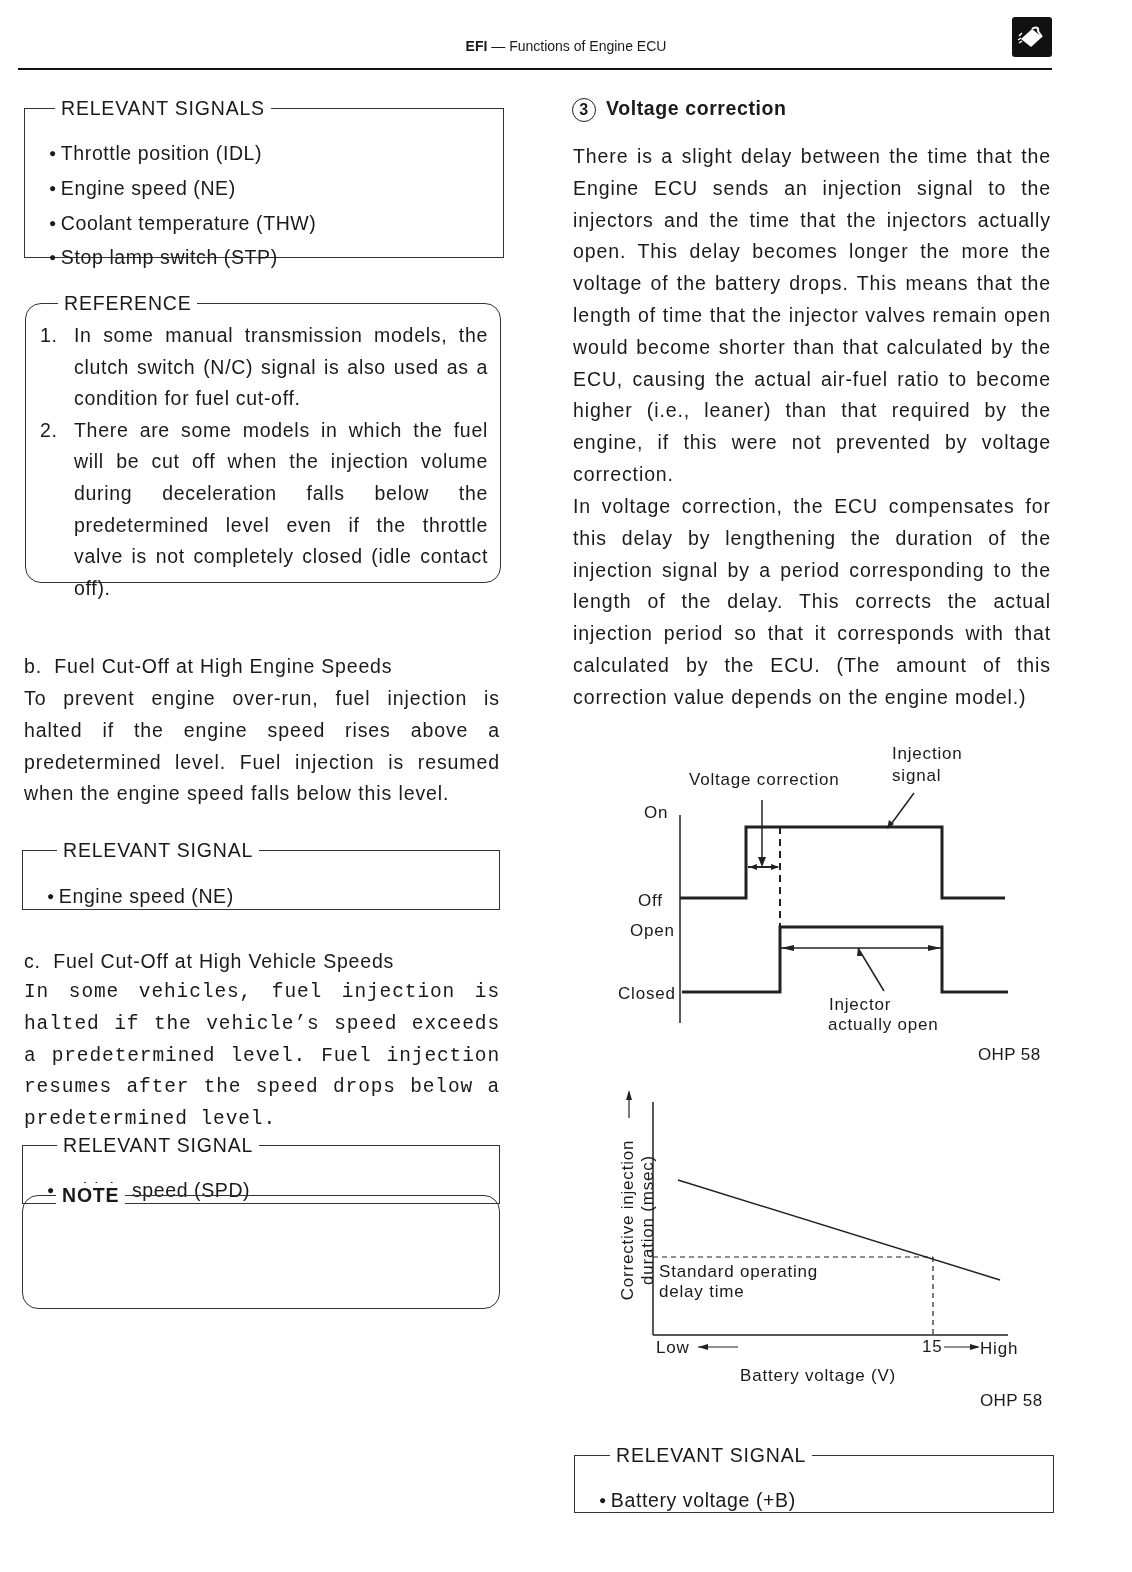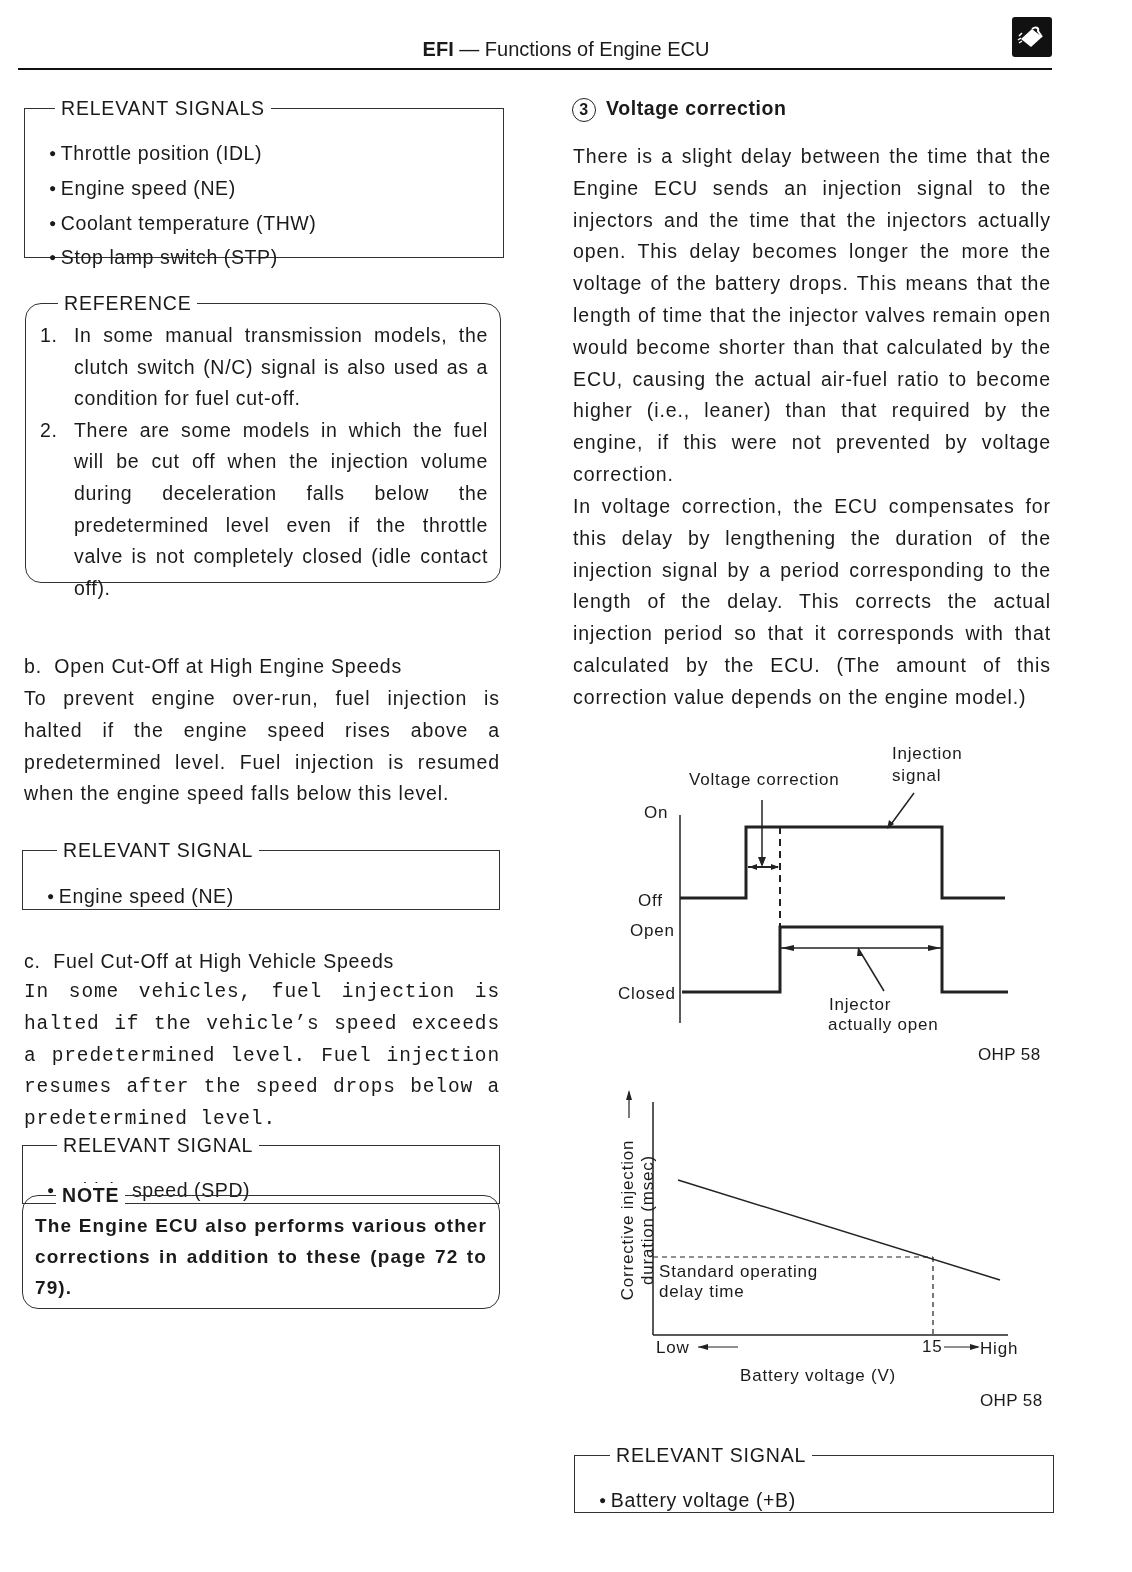--- a/index.html
+++ b/index.html
@@ -1,19 +1,19 @@
 <!DOCTYPE html>
 <html><head>
 <meta charset="utf-8">
 <style>
   html, body { margin:0; padding:0; background:#ffffff; }
   body { width:1132px; height:1572px; position:relative; overflow:hidden;
          font-family:"Liberation Sans", "DejaVu Sans", sans-serif; color:#1a1a1a; }
   .abs { position:absolute; }
-  .header-title { left:0; width:1132px; top:38px; text-align:center; font-size:20px; letter-spacing:0; }
+  .header-title { left:0; width:1132px; top:38px; text-align:center; font-size:14px; letter-spacing:0; }
   .header-title b { font-weight:bold; }
   .header-rule { left:18px; top:68px; width:1034px; height:0; border-top:2px solid #111; }
   .book-icon { left:1012px; top:17px; width:40px; height:40px; background:#111; border-radius:3px; }
   .p { font-size:19.5px; line-height:31.8px; letter-spacing:0.9px; text-align:justify; text-align-last:left; }
   .box { border:1.5px solid #333; }
   .box.round { border-radius:16px; }
   .box-legend { position:absolute; top:-13px; background:#fff; padding:0 6px; font-size:19.5px; letter-spacing:0.8px; line-height:24px; }
   .bullet-list { list-style:none; margin:12px; padding:0; }
   .bullet-list li { font-size:19.5px; line-height:31.8px; letter-spacing:0.6px; }
   .bullet-list li::before { content:"\25CF"; font-size:12px; margin-right:4px; position:relative; top:-3px; }
@@ -56,21 +56,21 @@
       <span class="ref-num">1.</span>
       <span class="ref-text">In some manual transmission models, the clutch switch (N/C) signal is also used as a condition for fuel cut-off.</span>
     </div>
     <div class="ref-item">
       <span class="ref-num">2.</span>
       <span class="ref-text">There are some models in which the fuel will be cut off when the injection volume during deceleration falls below the predetermined level even if the throttle valve is not completely closed (idle contact off).</span>
     </div>
   </div>
 </div>
 
-<div class="abs sec-head" style="left:24px; top:651px; white-space:pre;">b.  Open Cut-Off at High Engine Speeds</div>
+<div class="abs sec-head" style="left:24px; top:651px; white-space:pre;">b.  Fuel Cut-Off at High Engine Speeds</div>
 <div class="abs p" style="left:24px; top:683px; width:476px;">To prevent engine over-run, fuel injection is halted if the engine speed rises above a predetermined level. Fuel injection is resumed when the engine speed falls below this level.</div>
 
 <div class="abs box" style="left:22px; top:850px; width:476px; height:58px;">
   <span class="box-legend" style="left:34px;">RELEVANT SIGNAL</span>
   <ul class="bullet-list" style="position:absolute; left:12px; top:18px;">
     <li>Engine speed (NE)</li>
   </ul>
 </div>
 
 <div class="abs sec-head" style="left:24px; top:946px; white-space:pre;">c.  Fuel Cut-Off at High Vehicle Speeds</div>
@@ -78,21 +78,20 @@
 
 <div class="abs box" style="left:22px; top:1145px; width:476px; height:57px;">
   <span class="box-legend" style="left:34px;">RELEVANT SIGNAL</span>
   <ul class="bullet-list" style="position:absolute; left:12px; top:17px;">
     <li>Vehicle speed (SPD)</li>
   </ul>
 </div>
 
 <div class="abs box round" style="left:22px; top:1195px; width:476px; height:112px;">
   <span class="box-legend" style="left:33px; font-weight:bold;">NOTE</span>
-  <div class="note-text" style="position:absolute; left:12px; right:12px; top:14px;">The Engine ECU also performs various other corrections in addition to these  (page 72 to 79).</div>
 </div>
 
 <div class="abs v-heading" style="left:572px; top:97px;">
   <span class="circled">3</span><span>Voltage correction</span>
 </div>
 <div class="abs p" style="left:573px; top:141px; width:478px;">There is a slight delay between the time that the Engine ECU sends an injection signal to the injectors and the time that the injectors actually open. This delay becomes longer the more the voltage of the battery drops. This means that the length of time that the injector valves remain open would become shorter than that calculated by the ECU, causing the actual air-fuel ratio to become higher (i.e., leaner) than that required by the engine, if this were not prevented by voltage correction.</div>
 <div class="abs p" style="left:573px; top:491px; width:478px;">In voltage correction, the ECU compensates for this delay by lengthening the duration of the injection signal by a period corresponding to the length of the delay. This corrects the actual injection period so that it corresponds with that calculated by the ECU. (The amount of this correction value depends on the engine model.)</div>
 
 <div class="abs" style="left:600px; top:735px; width:460px; height:330px;">
   <svg width="460" height="330" viewBox="0 0 460 330">

